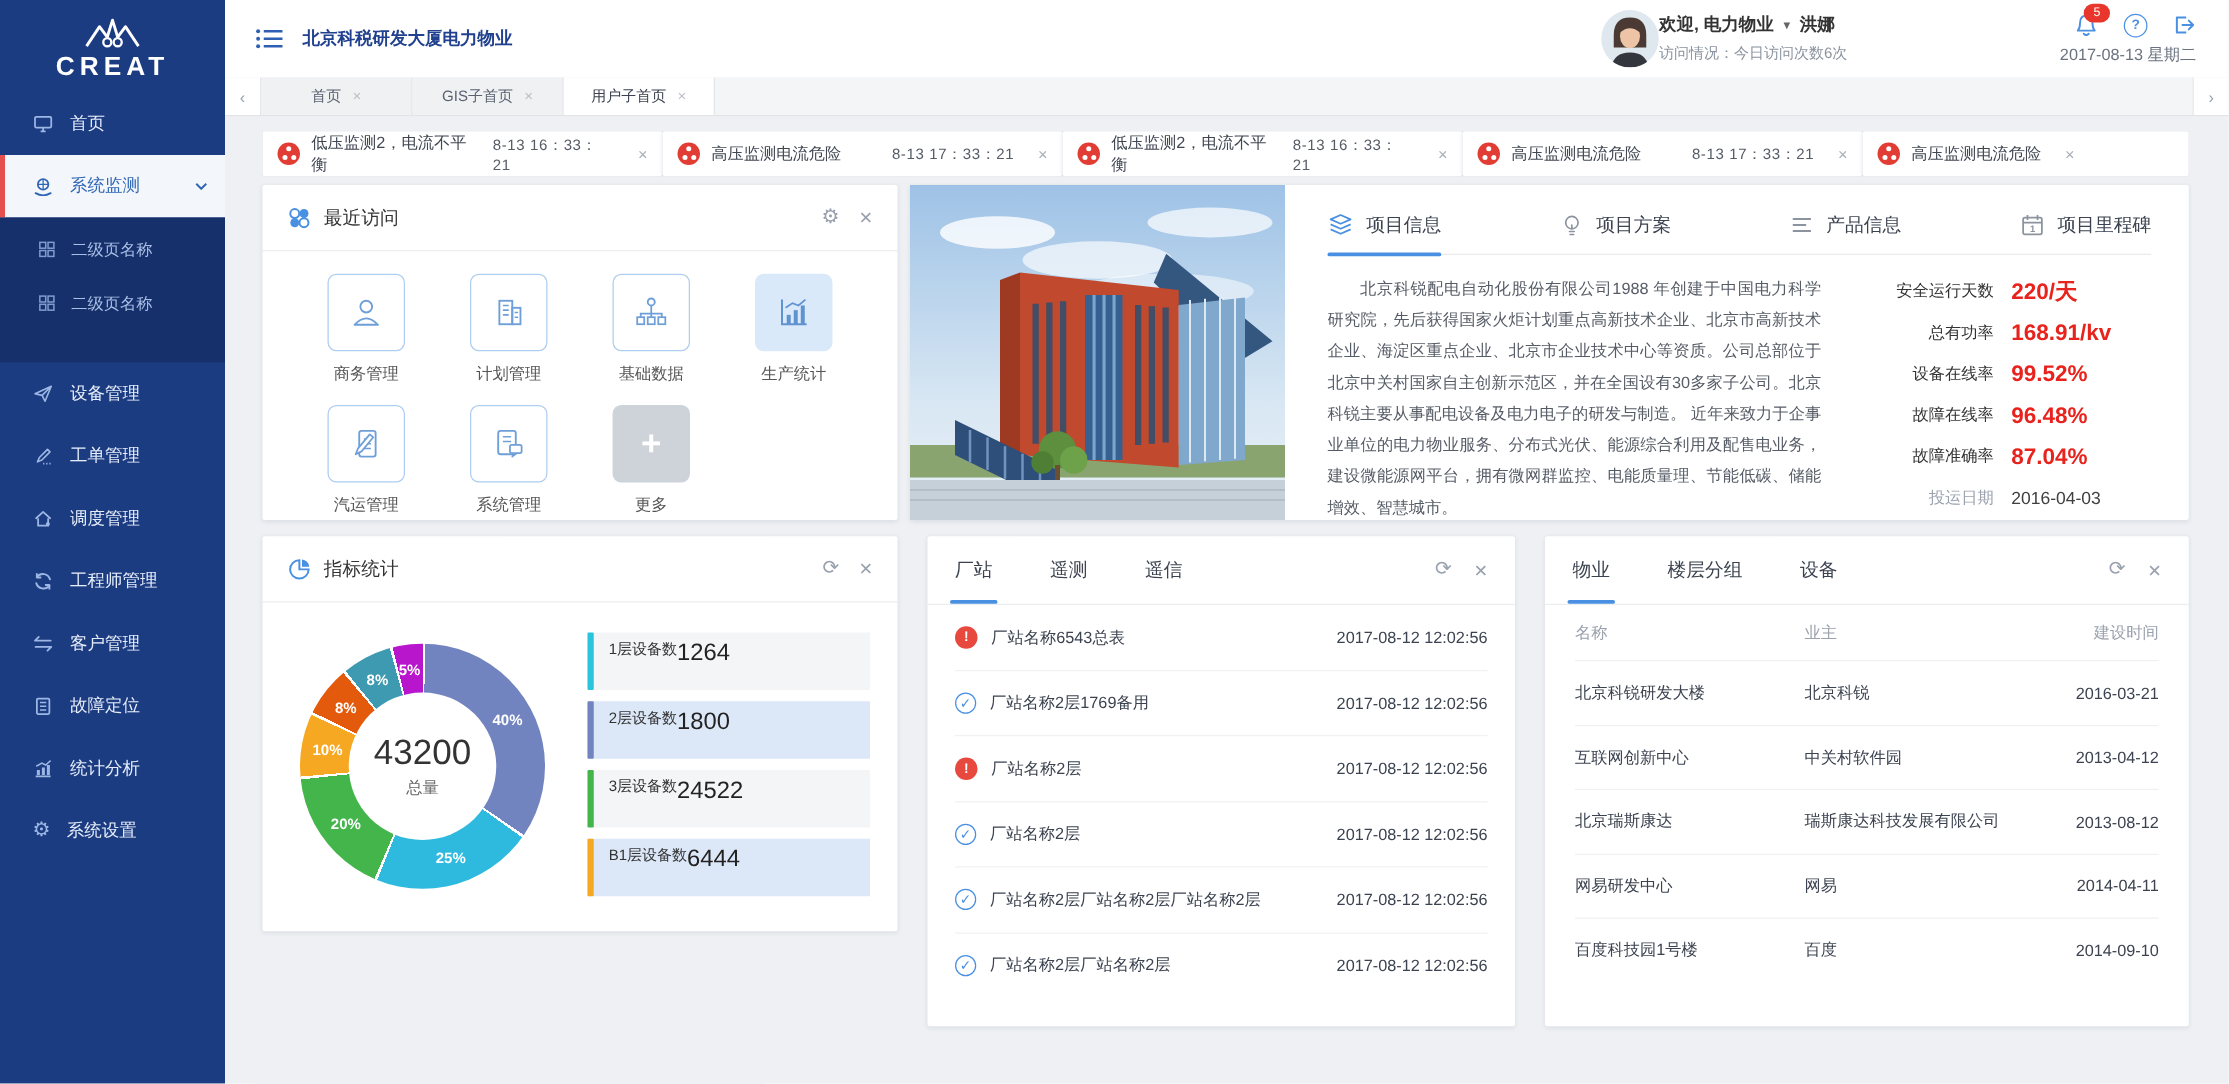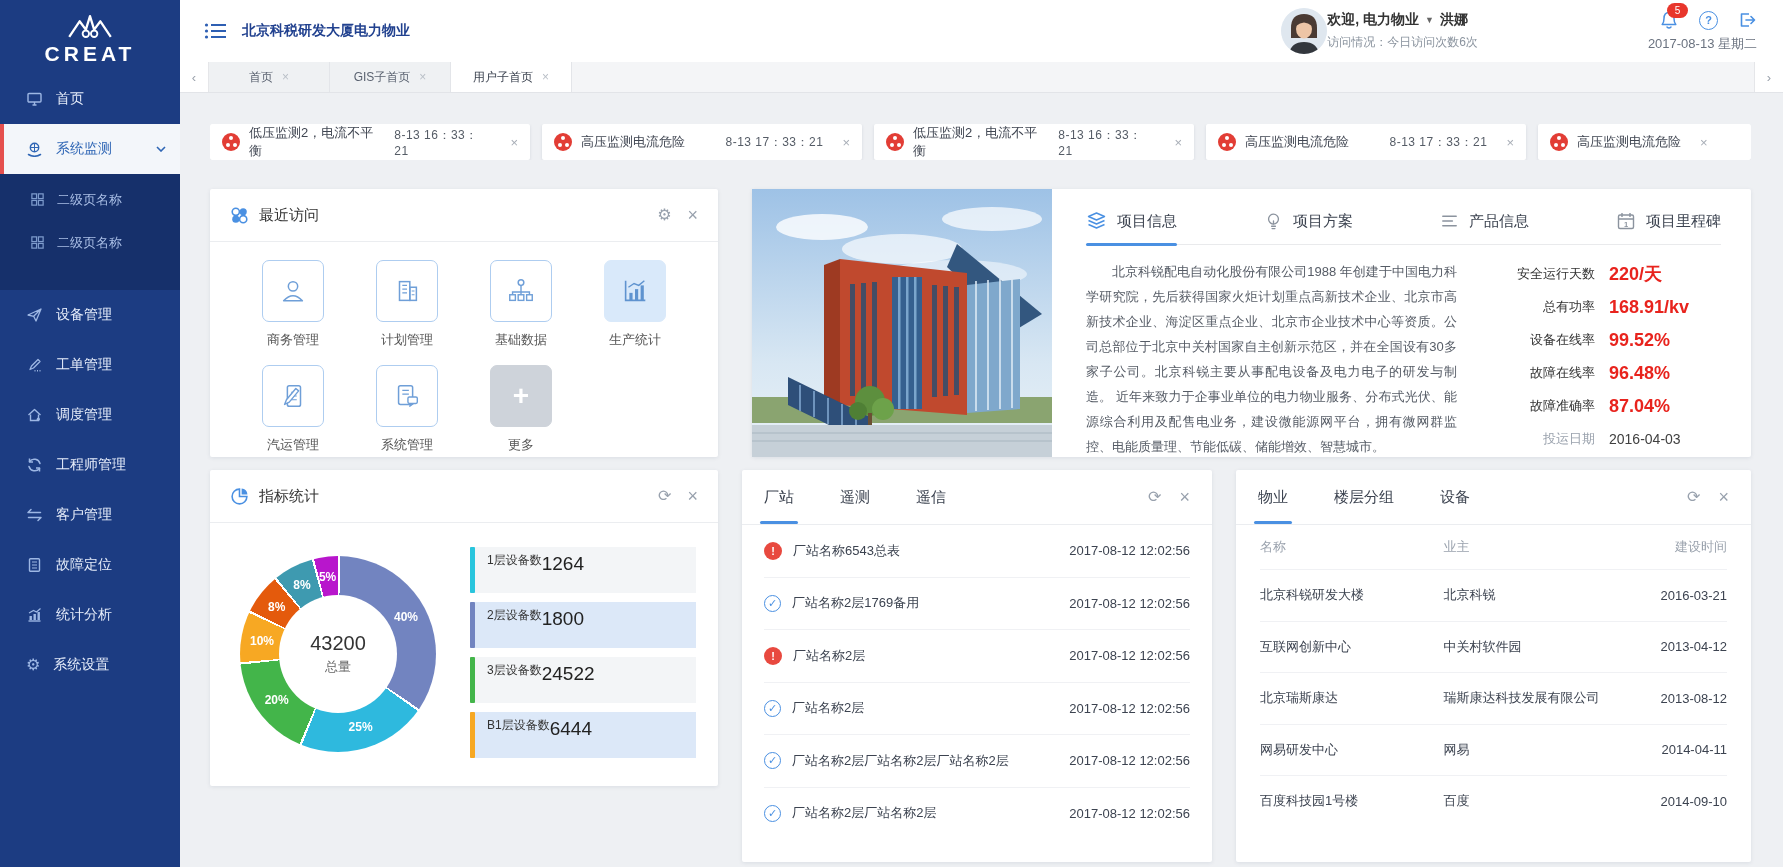--- a/index.html
+++ b/index.html
@@ -38,34 +38,34 @@
   .tabbar{height:30px;background:#f4f5f7;border-bottom:1px solid #e2e4e8;display:flex;align-items:stretch;flex:none;}
   .tab-nav{width:28px;background:#fff;border-right:1px solid #e5e6e9;display:flex;align-items:center;justify-content:center;
            color:#9aa1ab;font-size:13px;cursor:pointer;}
   .tab-nav.right{border-right:none;border-left:1px solid #e5e6e9;margin-left:auto;}
   .tab{width:120px;display:flex;align-items:center;justify-content:center;gap:9px;font-size:12px;color:#5a6270;
        border-right:1px solid #e3e5e9;background:#eff1f3;cursor:pointer;}
   .tab.active{background:#fff;color:#3c4350;}
   .tab .tclose{font-size:12px;color:#b9bfc7;}
   
   .content{flex:1;padding:12px 32px 0 30px;overflow:hidden;}
-  .alerts{display:flex;gap:12px;height:36px;overflow:hidden;margin-top:19px;}
+  .alerts{display:flex;gap:0;height:36px;overflow:hidden;}
   .alert-card{flex:none;width:296px;background:#fff;border-radius:2px;box-shadow:0 1px 3px rgba(30,50,90,.12);
               display:flex;align-items:center;padding:0 12px;gap:9px;}
   .alert-card.last{flex:1;width:auto;}
   .alert-title{font-size:13px;color:#404652;}
   .alert-time{font-size:12px;color:#555c66;margin-left:auto;letter-spacing:.5px;}
   .aclose{font-size:13px;color:#a7adb6;margin-left:10px;cursor:pointer;}
   .alarm-ic{width:18px;height:18px;border-radius:50%;background:#e23d35;color:#fff;flex:none;position:relative;}
   .alarm-ic i{position:absolute;width:4px;height:4px;background:#fff;border-radius:50%;}
   .alarm-ic i:nth-child(1){top:3px;left:7px;}
   .alarm-ic i:nth-child(2){bottom:4px;left:3.5px;}
   .alarm-ic i:nth-child(3){bottom:4px;right:3.5px;}
   .card{background:#fff;border-radius:2px;box-shadow:0 1px 4px rgba(20,40,80,.09);}
-  .row1{display:flex;gap:34px;margin-top:29px;border-radius:26px;}
+  .row1{display:flex;gap:10px;margin-top:7px;border-radius:26px;}
   .row2{display:flex;gap:24px;margin-top:13px;align-items:flex-start;}
   .card-head{height:52px;display:flex;align-items:center;padding:0 20px;border-bottom:1px solid #ebedf0;}
   .card-head .ctitle{font-size:15px;color:#333;margin-left:10px;}
   .head-actions{margin-left:auto;display:flex;align-items:center;gap:16px;color:#98a1ad;}
   .hact{cursor:pointer;font-size:16px;line-height:1;}
   
   .card-recent{width:508px;height:268px;flex:none;}
   .tile-grid{display:grid;grid-template-columns:repeat(4,1fr);row-gap:16px;padding:18px 26px 0 26px;}
   .tile{display:flex;flex-direction:column;align-items:center;cursor:pointer;}
   .tile-box{width:60px;height:60px;border:1px solid #aecdf0;border-radius:7px;display:flex;align-items:center;
@@ -89,21 +89,21 @@
   .stat-label{font-size:13px;color:#333;font-weight:normal;text-align:right;line-height:22px;}
   .stat-value{font-size:18px;color:#e8231d;font-weight:bold;line-height:22px;}
   .stat-value.muted{color:#404040;font-size:14px;font-weight:normal;}
   
   .card-stats{width:508px;height:316px;flex:none;}
   .stats-body{display:flex;align-items:center;padding:20px 22px 0 30px;gap:34px;}
   .donut-wrap{width:196px;height:196px;position:relative;flex:none;margin-top:6px;}
   .donut{position:absolute;inset:0;border-radius:50%;}
   .hole{position:absolute;inset:39px;background:#fff;border-radius:50%;display:flex;flex-direction:column;
         align-items:center;justify-content:center;}
-  .hole .hv{font-size:20px;color:#333;}
+  .hole .hv{font-size:28px;color:#333;}
   .hole .hl{font-size:13px;color:#666;margin-top:3px;}
   .seg-label{position:absolute;transform:translate(-50%,-50%);color:#fff;font-size:12px;font-weight:bold;}
   .legend{flex:1;display:flex;flex-direction:column;gap:9px;margin-top:4px;}
   .lg-row{height:46px;display:flex;align-items:stretch;}
   .lg-row:nth-child(odd){background:#f3f5f7;}
   .lg-row:nth-child(even){background:#dce8f8;}
   .lg-bar{width:5px;flex:none;border-radius:1px;}
   .lg-text{padding:5px 12px;display:flex;flex-direction:row;justify-content:center;}
   .lg-label{font-size:12px;color:#333;}
   .lg-value{font-size:19px;color:#222;margin-top:1px;}

